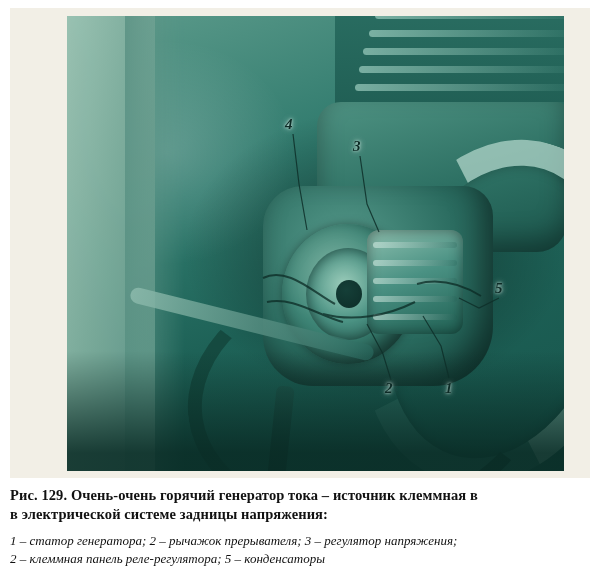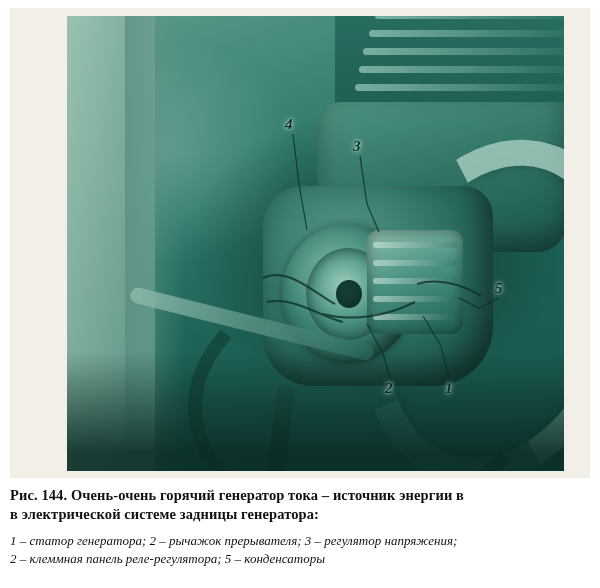--- a/index.html
+++ b/index.html
@@ -298,23 +298,23 @@
         <div class="callout" style="left:428px; top:264px;">5</div>
         <div class="callout" style="left:318px; top:364px;">2</div>
         <div class="callout" style="left:378px; top:364px;">1</div>
 
       </div>
     </div>
   </div>
 
   <div class="caption">
     <div class="caption-main">
-      <span class="fignum">Рис. 144.</span>
-      <span>Очень-очень горячий генератор тока – источник энергии в</span><br>
-      <span>в электрической системе задницы генератора:</span>
+      <span class="fignum">Рис. 129.</span>
+      <span>Очень-очень горячий генератор тока – источник клеммная в</span><br>
+      <span>в электрической системе задницы напряжения:</span>
     </div>
     <div class="caption-legend">
       <div class="legend-line">1 – статор генератора; 2 – рычажок прерывателя; 3 – регулятор напряжения;</div>
       <div class="legend-line">2 – клеммная панель реле-регулятора; 5 – конденсаторы</div>
     </div>
   </div>
 
 </div>
 
 </body></html>

